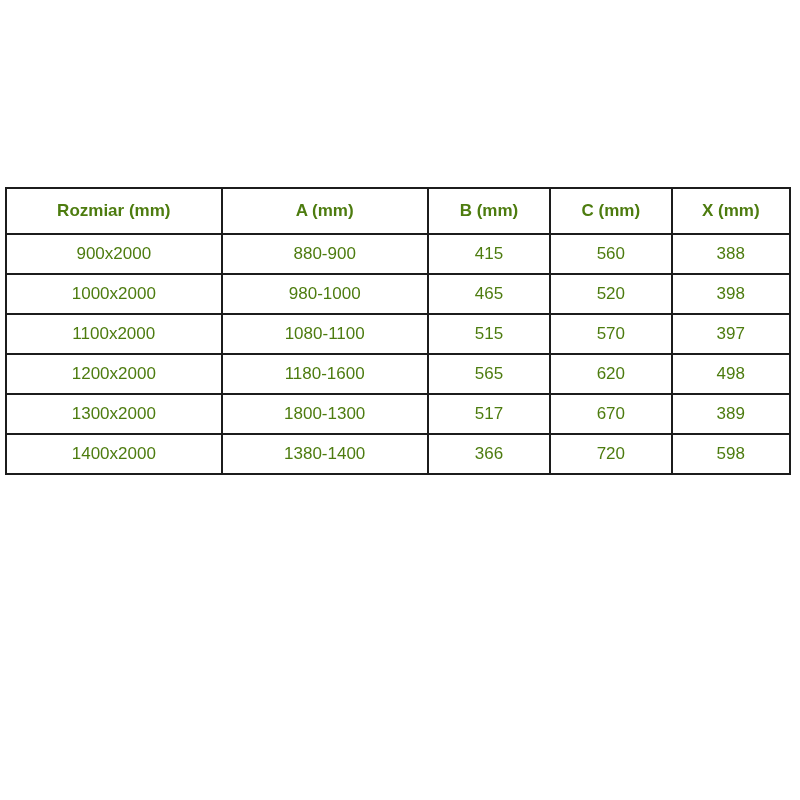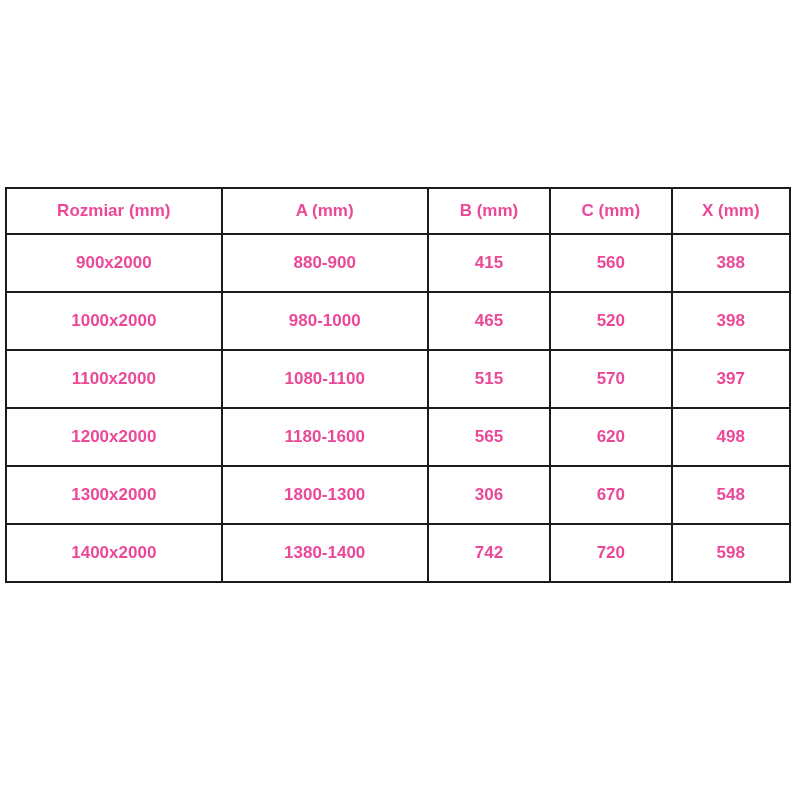--- a/index.html
+++ b/index.html
@@ -23,30 +23,30 @@
     width: 786px;
     border-collapse: collapse;
     table-layout: fixed;
   }
   table.size-table th,
   table.size-table td {
     border: 2px solid #1c1c1c;
     text-align: center;
     vertical-align: middle;
     font-size: 17px;
-    color: #ec4899;
+    color: #4d7c0f;
     background: #ffffff;
   }
   table.size-table th {
     font-weight: bold;
     height: 46px;
   }
   table.size-table td {
-    font-weight: bold;
-    height: 58px;
+    font-weight: normal;
+    height: 40px;
   }
   col.c-rozmiar { width: 27.5%; }
   col.c-a { width: 26.3%; }
   col.c-b { width: 15.6%; }
   col.c-c { width: 15.5%; }
   col.c-x { width: 15.1%; }
 </style>
 </head>
 <body>
 
@@ -93,26 +93,26 @@
       <tr>
         <td>1200x2000</td>
         <td>1180-1600</td>
         <td>565</td>
         <td>620</td>
         <td>498</td>
       </tr>
       <tr>
         <td>1300x2000</td>
         <td>1800-1300</td>
-        <td>306</td>
+        <td>517</td>
         <td>670</td>
-        <td>548</td>
+        <td>389</td>
       </tr>
       <tr>
         <td>1400x2000</td>
         <td>1380-1400</td>
-        <td>742</td>
+        <td>366</td>
         <td>720</td>
         <td>598</td>
       </tr>
     </tbody>
   </table>
 </div>
 
 </body></html>

